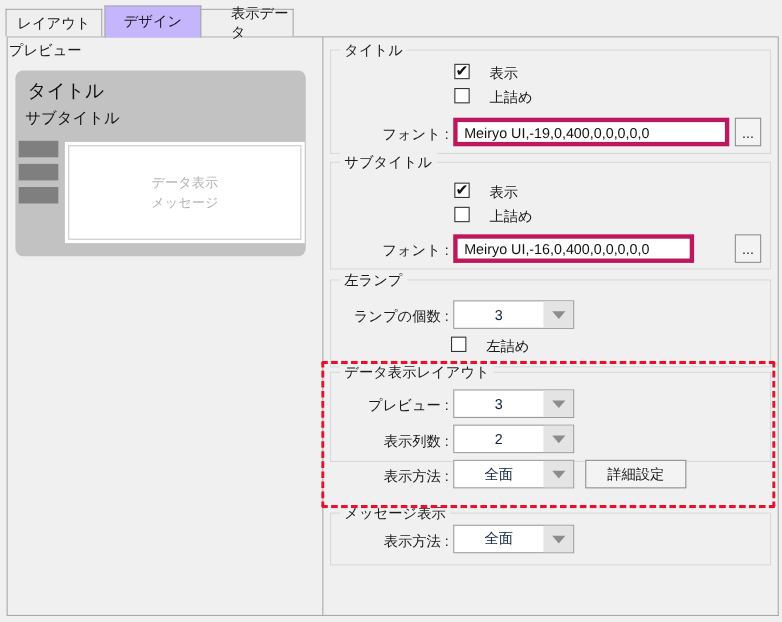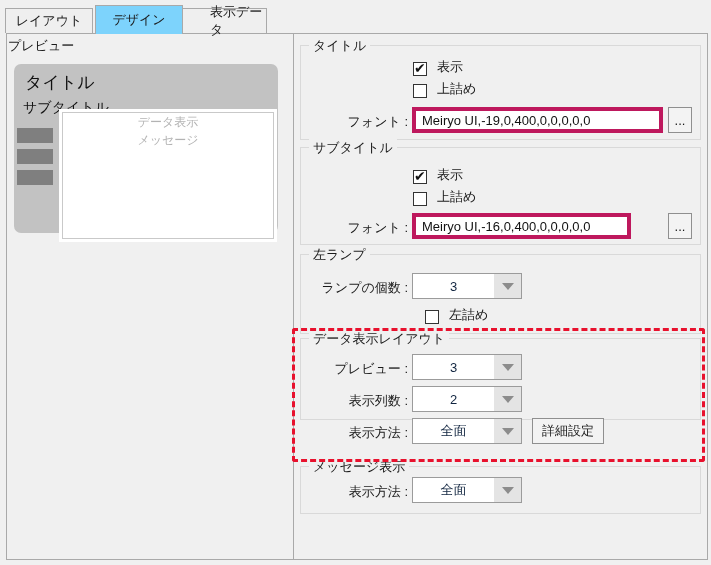--- a/index.html
+++ b/index.html
@@ -16,21 +16,21 @@
     position:absolute;
     display:flex; align-items:center; justify-content:center;
     font-size:13px;
     border:1px solid #a9a9a9;
     border-bottom:none;
     background:#f0f0f0;
     z-index:3;
     cursor:default;
   }
   .tab.inactive { top:8px; height:25px; background:#efefef; }
-  .tab.active   { top:5px; height:29px; background:#7dd3fc; z-index:6; }
+  .tab.active   { top:5px; height:29px; background:#c4b5fd; z-index:6; }
   #tab1 { left:5px;   width:88px; }
   #tab2 { left:95px;  width:88px; }
   #tab3 { left:165px; width:102px;padding-left:44px; }
   
   .page {
     position:absolute; left:6px; top:33px; width:702px; height:527px;
     border:1px solid #a9a9a9; background:#f0f0f0; z-index:1;
   }
   .v-divider {
     position:absolute; left:286px; top:0; width:1px; height:525px;
@@ -42,41 +42,41 @@
     position:absolute; left:14px; top:64px; width:264px; height:169px;
     background:#c2c2c2; border-radius:7px; z-index:2;
   }
   .preview-title    { position:absolute; left:11px; top:7px;  font-size:17px; color:#111; }
   .preview-subtitle { position:absolute; left:9px;  top:35px; font-size:14px; color:#111; }
   .lamp {
     position:absolute; left:3px; width:36px; height:15px; background:#7f7f7f;
   }
   .lamp1 { top:64px; } .lamp2 { top:85px; } .lamp3 { top:106px; }
   .preview-data {
-    position:absolute; left:48px; top:48px; width:212px; height:127px;
+    position:absolute; left:48px; top:68px; width:212px; height:86px;
     background:#fff; border:1px solid #c9c9c9; box-shadow:0 0 0 3px #fff;
-    display:flex; justify-content:center;
+    display:flex; align-items:center; justify-content:center;
   }
   .preview-data-msg { text-align:center; font-size:12px; color:#b3b3b3; line-height:1.5; }
   
   .groupbox {
     position:absolute; border:1px solid #d9d9d9; background:transparent; z-index:2;
   }
   .groupbox .legend {
     position:absolute; left:8px; top:-9px; padding:0 4px;
     background:#f0f0f0; font-size:13px; white-space:nowrap;
   }
   #g-title    { left:300px; top:45px;  width:401px; height:95px; }
   #g-subtitle { left:300px; top:147px; width:401px; height:98px; }
   #g-lamp     { left:300px; top:254px; width:401px; height:80px; }
   #g-layout   { left:300px; top:338px; width:401px; height:82px;padding-left:11px; }
   #g-message  { left:300px; top:466px; width:401px; height:48px; }
   
   .ctl { position:absolute; z-index:4; }
-  .cbrow { display:flex; align-items:flex-end; gap:10px; cursor:default; }
+  .cbrow { display:flex; align-items:flex-start; gap:18px; cursor:default; }
   .cbbox {
     width:14px; height:14px; background:#fff; border:1px solid #333;
     position:relative; flex:0 0 auto;
   }
   .cbbox.checked::after {
     content:"\2714"; position:absolute; left:0px; top:-3px;
     font-size:14px; font-weight:bold; color:#111;
   }
   .cblabel { font-size:13px; }
   .row-label {
@@ -194,21 +194,21 @@
   <span>...</span>
 </div>
 
 <div class="row-label" style="left:312px; top:279px;">ランプの個数 :</div>
 <div class="combo" style="left:412px; top:273px;">
   <span class="combo-value">3</span>
   <span class="combo-btn">
     <span class="arrow-down"></span>
   </span>
 </div>
-<div class="ctl cbrow" style="left:425px; top:306px;">
+<div class="ctl cbrow" style="left:410px; top:306px;">
   <span class="cbbox"></span>
   <span class="cblabel">左詰め</span>
 </div>
 
 <div class="row-label" style="left:312px; top:360px;">プレビュー :</div>
 <div class="combo" style="left:412px; top:354px;">
   <span class="combo-value">3</span>
   <span class="combo-btn">
     <span class="arrow-down"></span>
   </span>
@@ -220,21 +220,21 @@
     <span class="arrow-down"></span>
   </span>
 </div>
 <div class="row-label" style="left:312px; top:424px;">表示方法 :</div>
 <div class="combo" style="left:412px; top:418px;">
   <span class="combo-value">全面</span>
   <span class="combo-btn">
     <span class="arrow-down"></span>
   </span>
 </div>
-<div class="btn" style="left:532px; top:418px; width:72px; height:26px;">
+<div class="btn" style="left:532px; top:418px; width:92px; height:26px;">
   <span>詳細設定</span>
 </div>
 
 <div class="row-label" style="left:312px; top:483px;">表示方法 :</div>
 <div class="combo" style="left:412px; top:477px;">
   <span class="combo-value">全面</span>
   <span class="combo-btn">
     <span class="arrow-down"></span>
   </span>
 </div>

